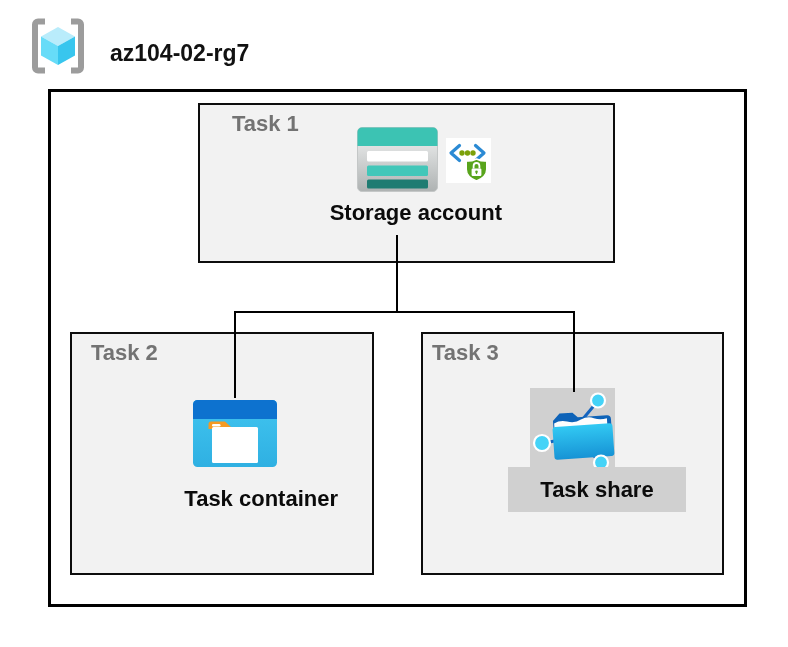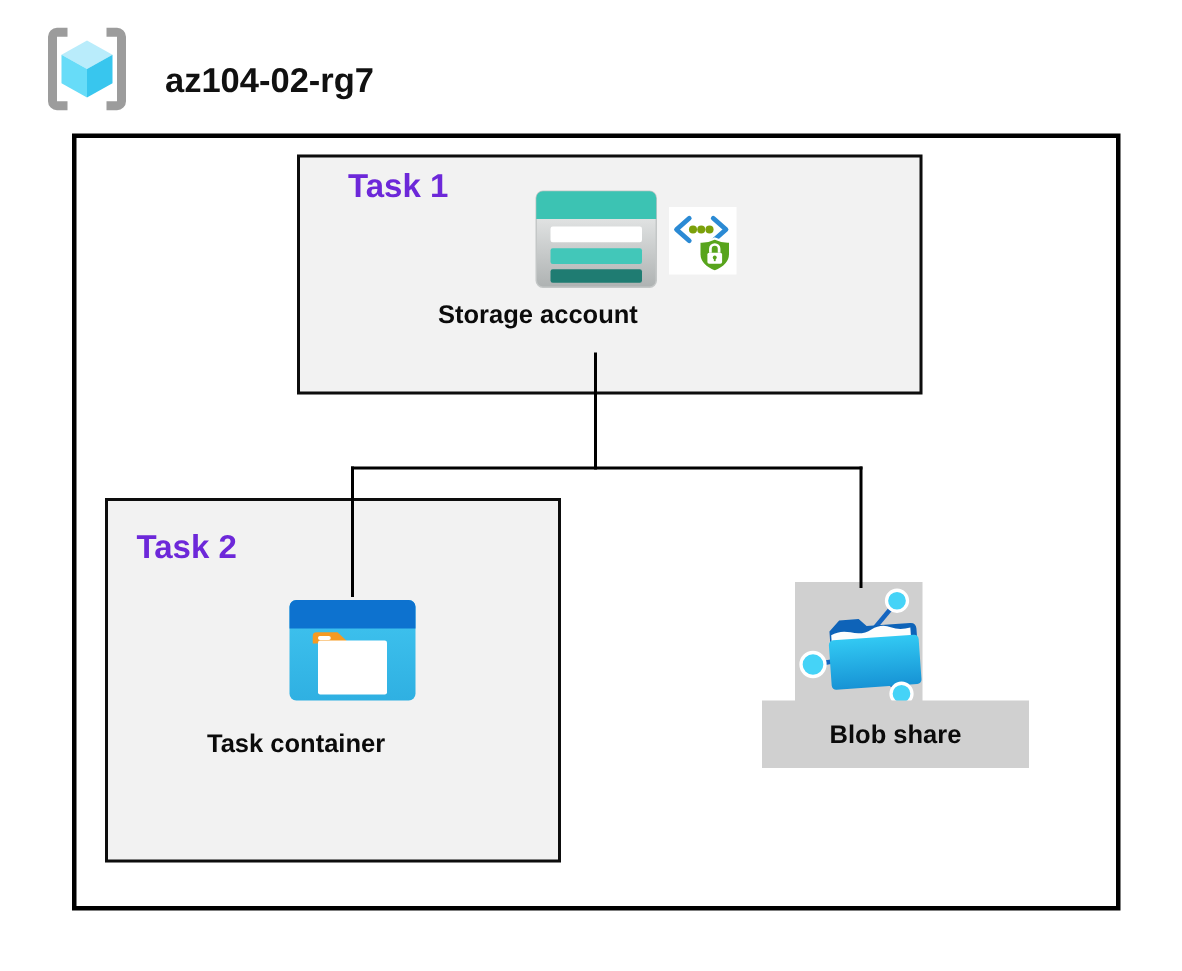--- a/index.html
+++ b/index.html
@@ -17,24 +17,24 @@
     position:absolute;left:48px;top:89px;width:693px;height:512px;
     border:3px solid #000000;background:transparent;
   }
   .task-box{
     position:absolute;background:#f2f2f2;border:2px solid #0d0d0d;box-sizing:border-box;
   }
   .task-box.t1{left:198px;top:103px;width:417px;height:160px;}
   .task-box.t2{left:70px;top:332px;width:304px;height:243px;}
   .task-box.t3{left:421px;top:332px;width:303px;height:243px;}
   .task-label{
-    position:absolute;font-size:22px;font-weight:bold;color:#6d28d9;white-space:nowrap;
+    position:absolute;font-size:22px;font-weight:bold;color:#737373;white-space:nowrap;
   }
   .caption{
-    position:absolute;font-size:17px;font-weight:bold;color:#0b0b0b;text-align:left;white-space:nowrap;
+    position:absolute;font-size:22px;font-weight:bold;color:#0b0b0b;text-align:right;white-space:nowrap;
   }
   .line{position:absolute;background:#000000;}
   .icon-abs{position:absolute;}
   .gray-square{position:absolute;left:530px;top:388px;width:85px;height:80px;background:#d0d0d0;}
   .gray-label{
     position:absolute;left:508px;top:467px;width:178px;height:45px;background:#d0d0d0;
     display:flex;align-items:center;justify-content:center;
   }
   .gray-label .caption{position:static;}
   svg{display:block;overflow:visible;}
@@ -56,21 +56,24 @@
     </span>
     <span class="rg-title">az104-02-rg7</span>
   </div>
 
   <div class="outer-box"></div>
 
   <div class="task-box t1">
     <span class="task-label" style="left:32px;top:6px;">Task 1</span>
   </div>
   <div class="task-box t2">
-    <span class="task-label" style="left:19px;top:6px;margin-top:12px;">Task 2</span>
+    <span class="task-label" style="left:19px;top:6px;">Task 2</span>
+  </div>
+  <div class="task-box t3">
+    <span class="task-label" style="left:9px;top:6px;">Task 3</span>
   </div>
 
   <div class="gray-square"></div>
 
   <div class="line" style="left:396px;top:235px;width:2px;height:78px;"></div>
   <div class="line" style="left:234px;top:311px;width:341px;height:2px;"></div>
   <div class="line" style="left:234px;top:311px;width:2px;height:87px;"></div>
   <div class="line" style="left:573px;top:311px;width:2px;height:81px;"></div>
 
   <span class="icon-abs" style="left:357px;top:127px;">
@@ -145,16 +148,16 @@
       </g>
       <g fill="#45d3f7" stroke="#ffffff" stroke-width="2.2">
         <circle cx="68" cy="12.5" r="7"></circle>
         <circle cx="12" cy="55" r="8"></circle>
         <circle cx="71" cy="74.5" r="7"></circle>
       </g>
     </svg>
   </span>
 
   <div class="gray-label">
-    <span class="caption">Blob share</span>
+    <span class="caption">Task share</span>
   </div>
 
 </div>
 
 </body></html>

